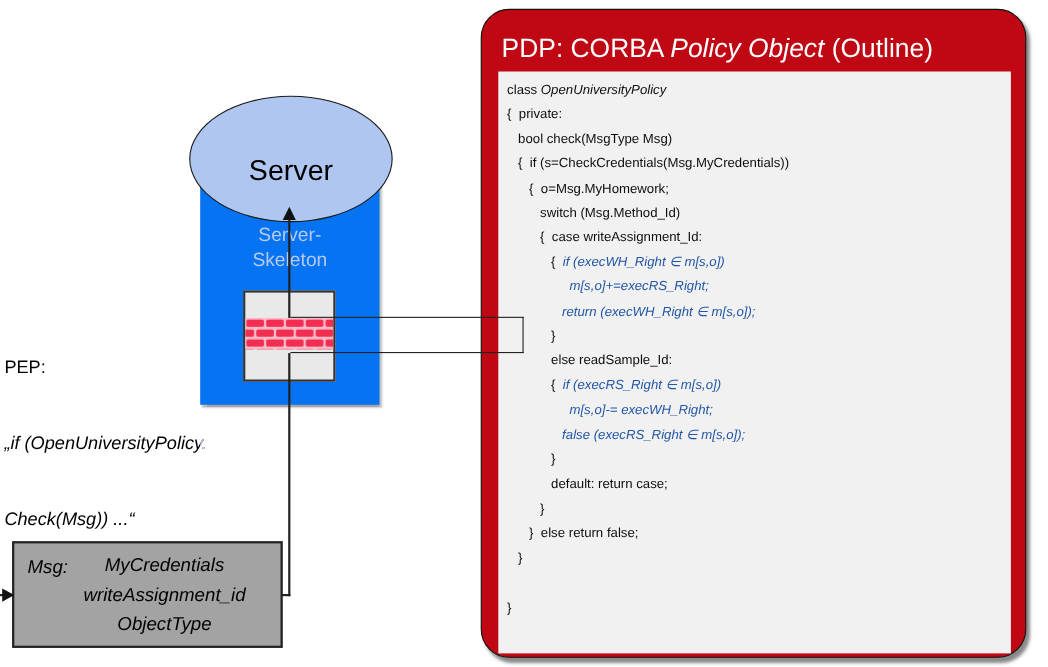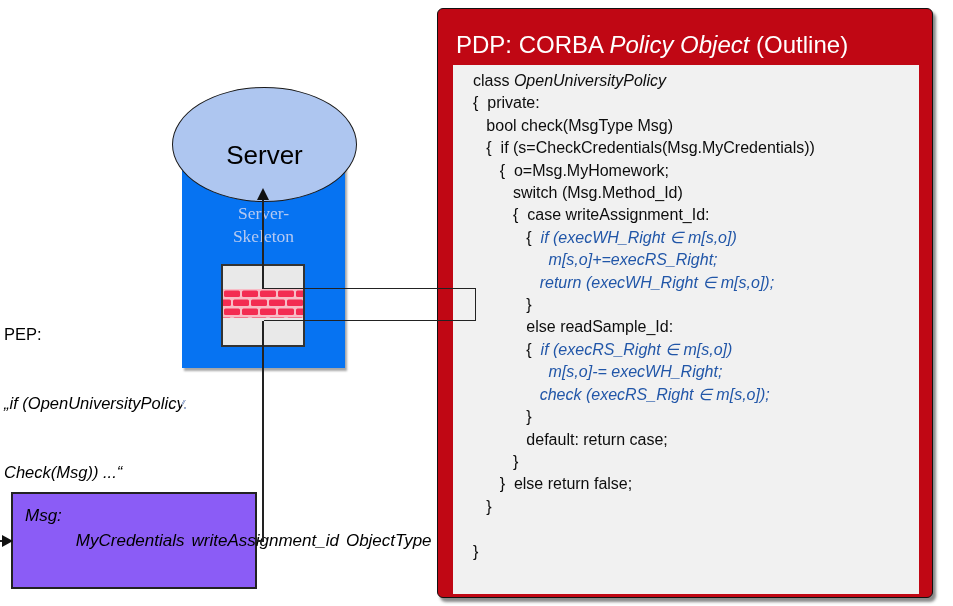--- a/index.html
+++ b/index.html
@@ -15,21 +15,21 @@
     background:var(--blue);box-shadow:2px 3px 2px rgba(0,0,0,.35);z-index:1;
   }
   .server-ellipse{
     position:absolute;left:172px;top:87px;width:183px;height:113px;
     background:var(--ellipse);border:1.5px solid #1a1a1a;border-radius:50%;
     display:flex;align-items:center;justify-content:center;z-index:2;
   }
   .server-label{font-size:26px;color:#000;margin-top:22px;}
   .skeleton-label{
     position:absolute;left:182px;top:202px;width:163px;text-align:center;
-    color:var(--skeltext);font-size:17.5px;line-height:23px;z-index:3;font-family:Liberation Serif, serif;
+    color:var(--skeltext);font-size:17.5px;line-height:23px;z-index:3;
   }
   .firewall-box{
     position:absolute;left:221px;top:264px;width:84px;height:83px;
     background:#e9e9e9;border:2px solid #333;box-sizing:border-box;z-index:3;
   }
   .firewall-bricks{
     position:absolute;left:0;top:23px;width:100%;height:29px;z-index:6;
   }
   .hrect{
     position:absolute;left:264px;top:288px;width:212px;height:33px;
@@ -56,44 +56,44 @@
     position:absolute;left:4px;top:261px;width:230px;z-index:5;
     font-size:16.5px;line-height:23px;color:#000;white-space:pre;
   }
   .pep .it{font-style:italic;}
   .pep-overlay{color:var(--skeltext);clip-path:inset(0 0 0 178px);}
   .pep-base{position:relative;}
   .pep-layer{position:absolute;left:0;top:16px;}
   
   .msg-box{
     position:absolute;left:11px;top:492px;width:246px;height:97px;
-    background:#8b5cf6;border:2px solid #222;box-sizing:border-box;z-index:3;
+    background:#a3a3a3;border:2px solid #222;box-sizing:border-box;z-index:3;
     display:flex;align-items:center;padding-left:12px;
     font-style:italic;font-size:17px;color:#000;
   }
   .msg-label{margin-right:14px;align-self:flex-start;margin-top:12px;}
-  .msg-items{display:flex;flex-direction:row;gap:7px;align-items:center;}
+  .msg-items{display:flex;flex-direction:column;gap:7px;align-items:center;}
   
   .pdp-box{
     position:absolute;left:437px;top:8px;width:496px;height:590px;
-    background:var(--red);border:1.5px solid #111;border-radius:6px;
+    background:var(--red);border:1.5px solid #111;border-radius:26px;
     box-sizing:border-box;box-shadow:3px 4px 3px rgba(40,40,40,.55);z-index:1;
   }
   .pdp-title{
     position:absolute;left:18px;top:22px;right:10px;
     color:#fff;font-size:24px;white-space:nowrap;
   }
   .pdp-title .it{font-style:italic;}
   .pdp-code-panel{
     position:absolute;left:15px;top:56px;width:466px;height:529px;
     background:#f1f1f1;
   }
   .code-block{
-    position:absolute;left:20px;top:5px;right:2px;
-    font-size:16px;line-height:22.4px;color:#0d0d0d;
+    position:absolute;left:8px;top:5px;right:2px;
+    font-size:12px;line-height:22.4px;color:#0d0d0d;
   }
   .code-line{white-space:pre;}
   .cs-r{font-style:normal;color:#0d0d0d;}
   .cs-i{font-style:italic;color:#0d0d0d;}
   .cs-b{font-style:italic;color:var(--codeblue);}
 </style>
 </head>
 <body>
 
 <div id="stage" style="--red: #c00714; --blue: #0673f2; --ellipse: #aec6f0; --codeblue: #2156a8; --skeltext: #b5c9f1;">
@@ -165,21 +165,21 @@
           <div class="code-line"><span class="cs-r">      {  o=Msg.MyHomework;</span></div>
           <div class="code-line"><span class="cs-r">         switch (Msg.Method_Id)</span></div>
           <div class="code-line"><span class="cs-r">         {  case writeAssignment_Id:</span></div>
           <div class="code-line"><span class="cs-r">            {  </span><span class="cs-b">if (execWH_Right ∈ m[s,o])</span></div>
           <div class="code-line"><span class="cs-r">                 </span><span class="cs-b">m[s,o]+=execRS_Right;</span></div>
           <div class="code-line"><span class="cs-r">               </span><span class="cs-b">return (execWH_Right ∈ m[s,o]);</span></div>
           <div class="code-line"><span class="cs-r">            }</span></div>
           <div class="code-line"><span class="cs-r">            else readSample_Id:</span></div>
           <div class="code-line"><span class="cs-r">            {  </span><span class="cs-b">if (execRS_Right ∈ m[s,o])</span></div>
           <div class="code-line"><span class="cs-r">                 </span><span class="cs-b">m[s,o]-= execWH_Right;</span></div>
-          <div class="code-line"><span class="cs-r">               </span><span class="cs-b">check (execRS_Right ∈ m[s,o]);</span></div>
+          <div class="code-line"><span class="cs-r">               </span><span class="cs-b">false (execRS_Right ∈ m[s,o]);</span></div>
           <div class="code-line"><span class="cs-r">            }</span></div>
           <div class="code-line"><span class="cs-r">            default: return case;</span></div>
           <div class="code-line"><span class="cs-r">         }</span></div>
           <div class="code-line"><span class="cs-r">      }  else return false;</span></div>
           <div class="code-line"><span class="cs-r">   }</span></div>
           <div class="code-line"><span class="cs-r">   </span></div>
           <div class="code-line"><span class="cs-r">}</span></div>
         </div>
     </div>
   </div>

